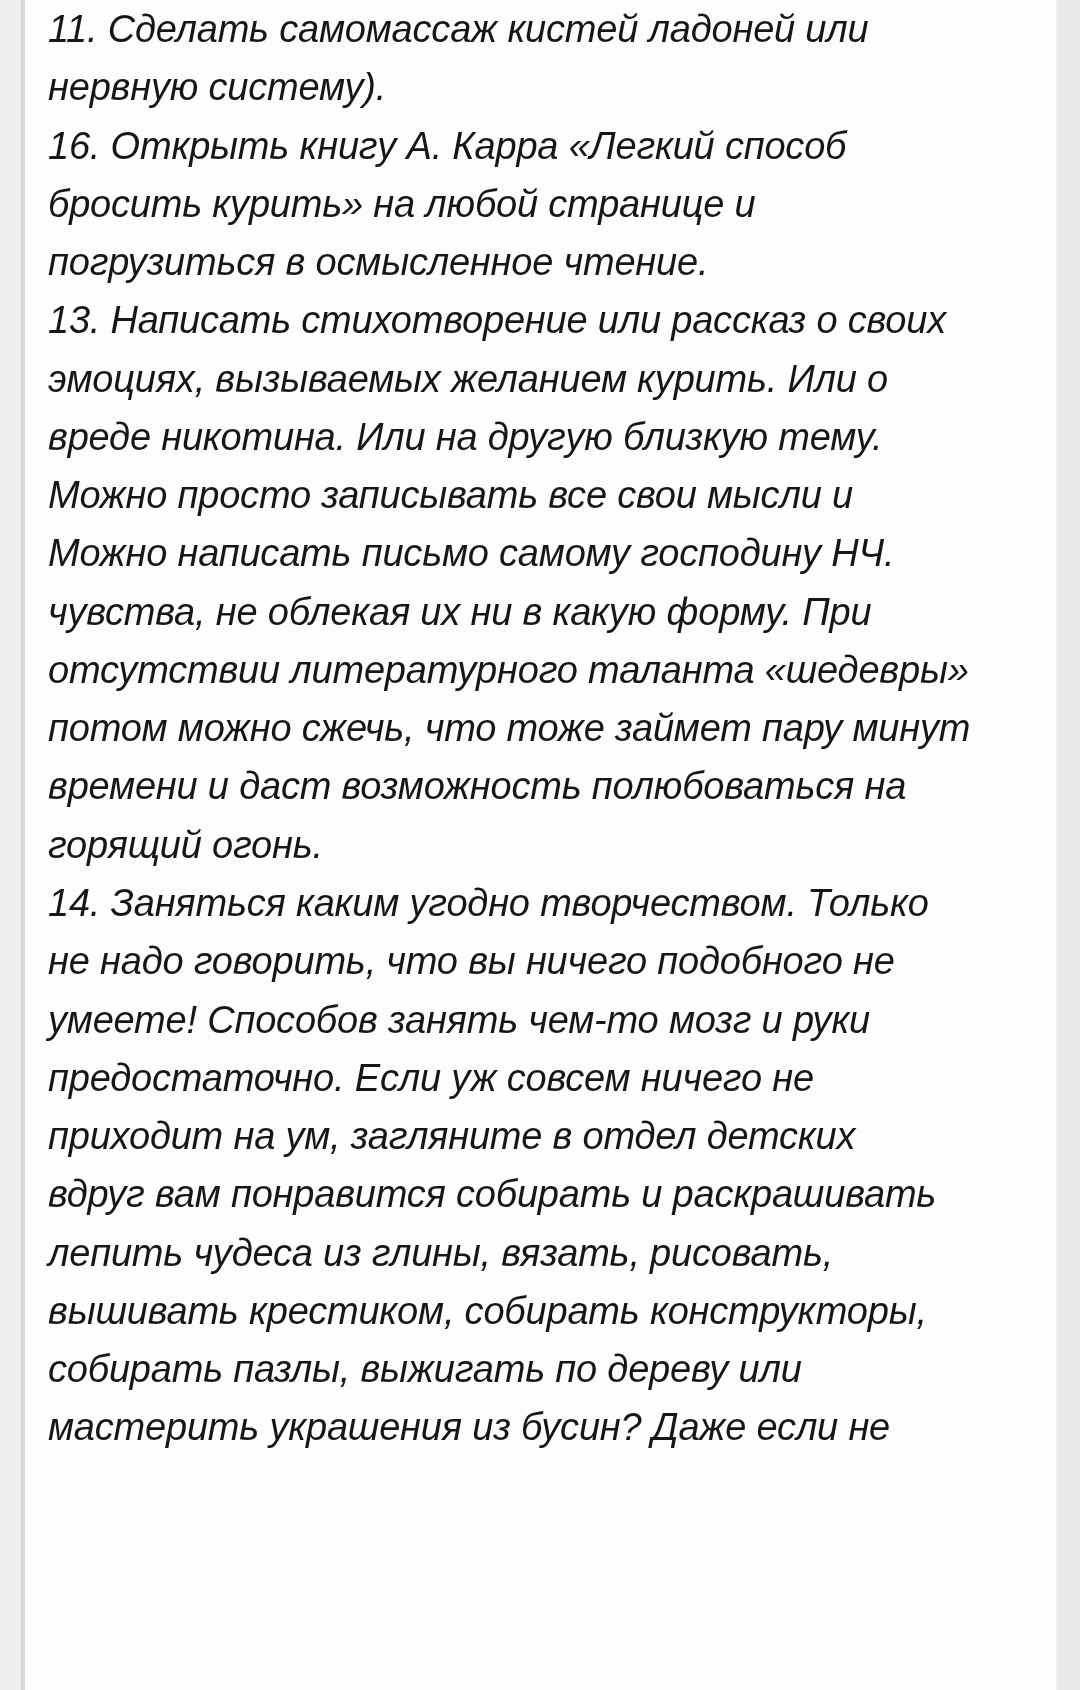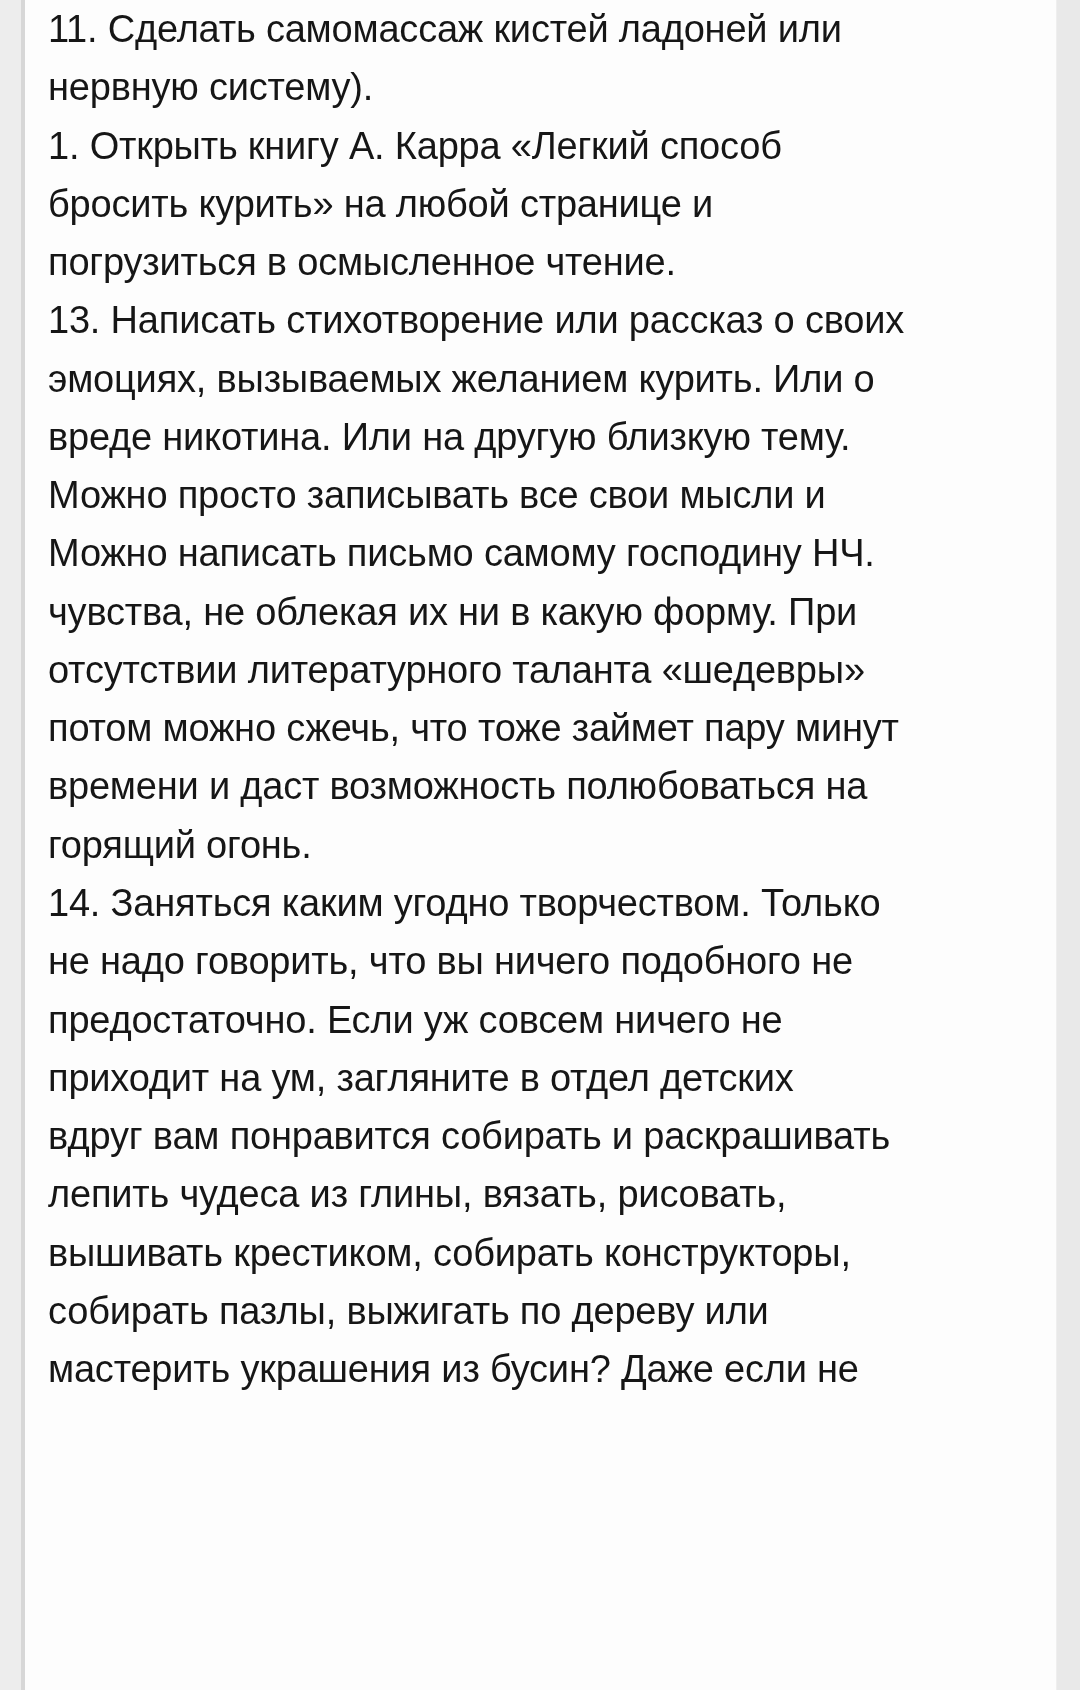--- a/index.html
+++ b/index.html
@@ -5,21 +5,21 @@
   :root{
     --page-bg:#fdfdfd;
     --edge-left-bg:#ededed;
     --edge-right-bg:#e9e9e9;
     --edge-shadow:#d7d7d7;
     --text-color:#161616;
   }
   *{margin:0;padding:0;box-sizing:border-box;}
   html,body{width:1080px;height:1690px;overflow:hidden;background:#fff;}
   body{font-family:"Liberation Sans","DejaVu Sans",sans-serif;}
-  .screen{position:relative;width:1080px;height:1690px;background:var(--page-bg);}
+  .screen{position:relative;width:1080px;height:1690px;background:var(--page-bg);font-style:italic;}
   .edge{position:absolute;top:0;height:1690px;}
   .edge-left{left:0;width:21px;background:var(--edge-left-bg);}
   .edge-shadow{position:absolute;top:0;left:21px;width:4px;height:1690px;background:var(--edge-shadow);}
   .edge-right{right:0;width:24px;background:var(--edge-right-bg);border-left:1px solid #efefef;}
   .page{position:absolute;left:25px;top:0;width:1031px;height:1690px;background:var(--page-bg);}
   .text{
     padding-left:23px;
     padding-top:0;
     color:var(--text-color);
     font-size:38px;
@@ -35,39 +35,40 @@
 <div class="screen">
   <div class="edge edge-left"></div>
   <div class="edge-shadow"></div>
   <div class="page">
     <div class="text" id="text-container">
         <div class="list-item">
           <div class="line">11. Сделать самомассаж кистей ладоней или</div>
           <div class="line">нервную систему).</div>
         </div>
         <div class="list-item">
-          <div class="line">1. Открыть книгу А. Карра «Легкий способ</div>
+          <div class="line">16. Открыть книгу А. Карра «Легкий способ</div>
           <div class="line">бросить курить» на любой странице и</div>
           <div class="line">погрузиться в осмысленное чтение.</div>
         </div>
         <div class="list-item">
           <div class="line">13. Написать стихотворение или рассказ о своих</div>
           <div class="line">эмоциях, вызываемых желанием курить. Или о</div>
           <div class="line">вреде никотина. Или на другую близкую тему.</div>
           <div class="line">Можно просто записывать все свои мысли и</div>
           <div class="line">Можно написать письмо самому господину НЧ.</div>
           <div class="line">чувства, не облекая их ни в какую форму. При</div>
           <div class="line">отсутствии литературного таланта «шедевры»</div>
           <div class="line">потом можно сжечь, что тоже займет пару минут</div>
           <div class="line">времени и даст возможность полюбоваться на</div>
           <div class="line">горящий огонь.</div>
         </div>
         <div class="list-item">
           <div class="line">14. Заняться каким угодно творчеством. Только</div>
           <div class="line">не надо говорить, что вы ничего подобного не</div>
+          <div class="line">умеете! Способов занять чем-то мозг и руки</div>
           <div class="line">предостаточно. Если уж совсем ничего не</div>
           <div class="line">приходит на ум, загляните в отдел детских</div>
           <div class="line">вдруг вам понравится собирать и раскрашивать</div>
           <div class="line">лепить чудеса из глины, вязать, рисовать,</div>
           <div class="line">вышивать крестиком, собирать конструкторы,</div>
           <div class="line">собирать пазлы, выжигать по дереву или</div>
           <div class="line">мастерить украшения из бусин? Даже если не</div>
         </div>
       </div>
   </div>

